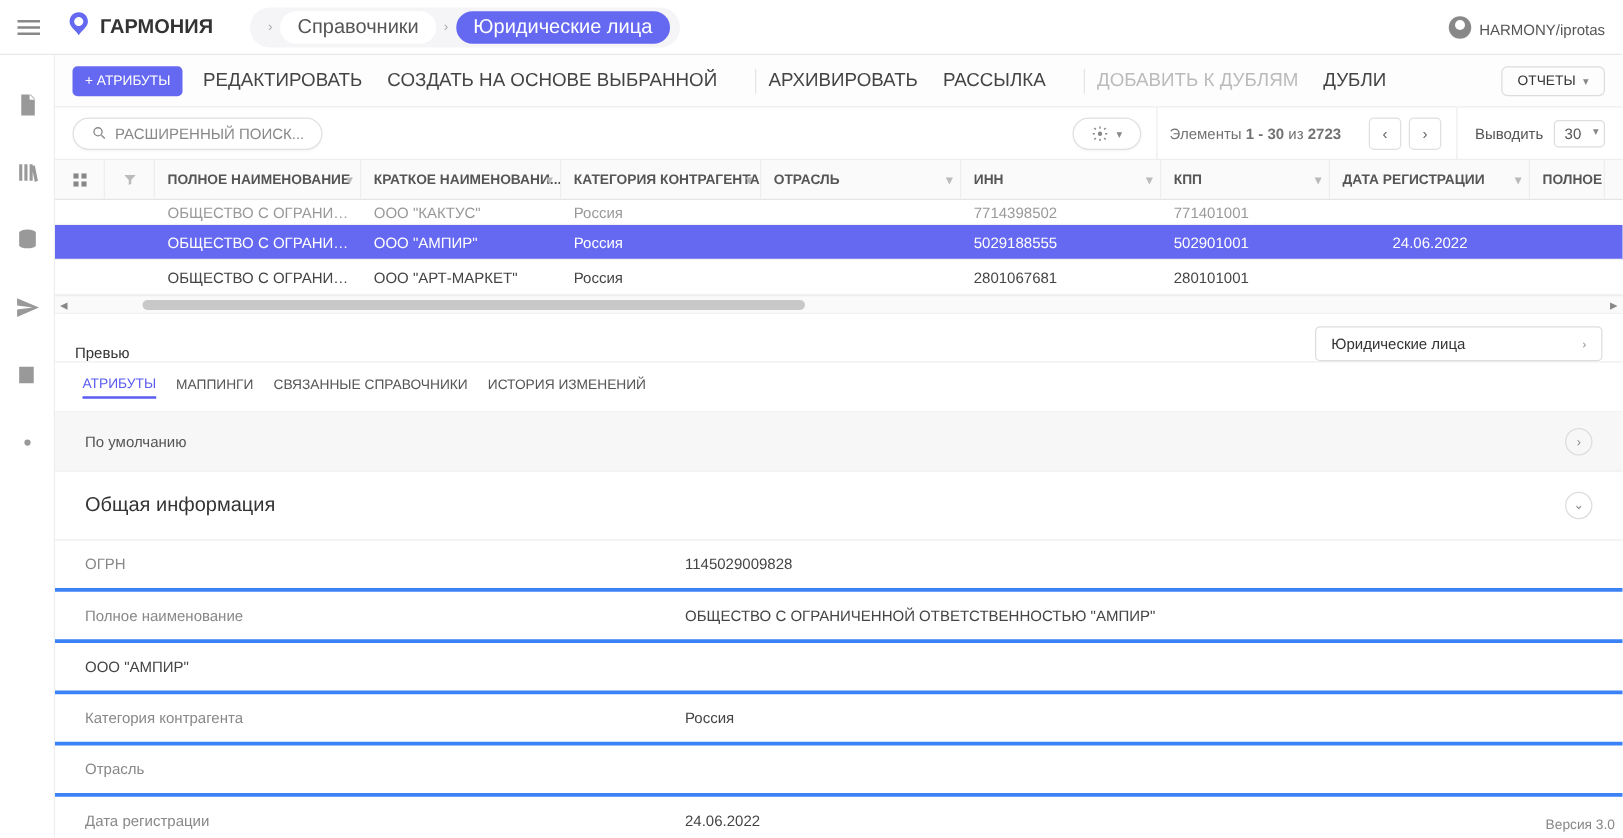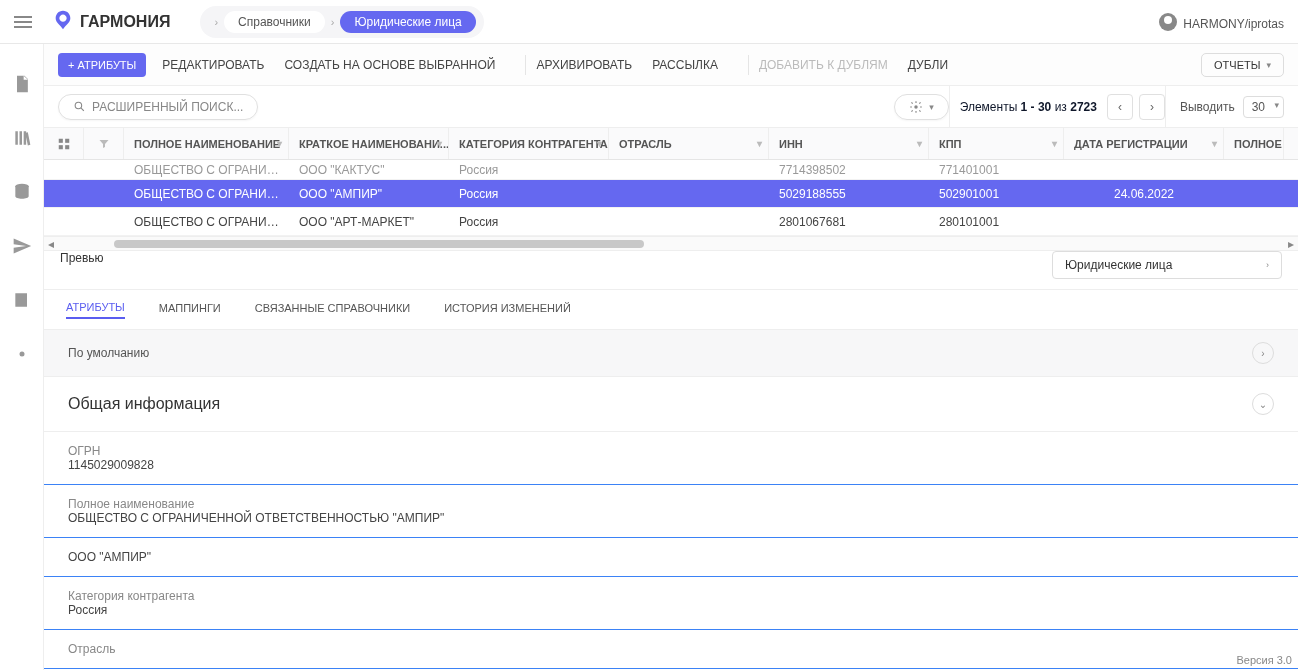--- a/index.html
+++ b/index.html
@@ -6,48 +6,48 @@
 body { font-family: Arial, sans-serif; font-size: 12px; color: #333; background: #fff; width: 1298px; height: 670px; overflow: hidden; }
 
 
 .top-header { height: 44px; display: flex; align-items: center; border-bottom: 1px solid #e8e8e8; padding: 0 14px; }
 .hamburger { width: 18px; display: flex; flex-direction: column; gap: 3px; cursor: pointer; margin-right: 20px; }
 .hamburger span { height: 2px; background: #888; display: block; }
 .logo { display: flex; align-items: center; font-weight: bold; font-size: 16px; color: #333; margin-right: 30px; }
 .logo-icon svg { width: 22px; height: 22px; margin-right: 6px; }
 .breadcrumb-bar { display: flex; align-items: center; background: #f5f5f7; border-radius: 18px; height: 32px; padding: 0 8px; }
 .bc-arrow { color: #aaa; margin: 0 6px; font-size: 11px; }
-.bc-item { padding: 4px 14px; border-radius: 14px; font-size: 12px; }
+.bc-item { padding: 4px 14px; border-radius: 14px; font-size: 16px; }
 .bc-item.plain { background: #fff; color: #555; }
 .bc-item.active { background: #6568f0; color: #fff; }
 .user-block { margin-left: auto; display: flex; align-items: flex-end; color: #555; }
 .user-icon { width: 18px; height: 18px; background: #888; border-radius: 50%; margin-right: 6px; position: relative; }
 .user-icon::after { content:""; position:absolute; top:3px; left:5px; width:8px; height:8px; border-radius:50%; background:#fff; }
 
 
 .left-sidebar { position: absolute; left: 0; top: 44px; bottom: 0; width: 44px; background: #fff; border-right: 1px solid #eee; display: flex; flex-direction: column; align-items: center; padding-top: 30px; gap: 34px; }
 .left-sidebar .sb-icon { width: 20px; height: 20px; fill: #999; cursor: pointer; }
 
 
 .main { position: absolute; left: 44px; top: 44px; right: 0; bottom: 0; display: flex; flex-direction: column; }
 
 
 .toolbar { height: 42px; display: flex; align-items: center; padding: 0 14px; border-bottom: 1px solid #eee; background: #fdfdfd; }
 .btn-primary { background: #6568f0; color: #fff; border: none; border-radius: 4px; padding: 6px 10px; font-size: 11px; cursor: pointer; margin-right: 16px; }
-.tb-link { color: #444; font-size: 12px; margin-right: 20px; cursor: pointer; text-transform: uppercase; }
+.tb-link { color: #444; font-size: 15px; margin-right: 20px; cursor: pointer; text-transform: uppercase; }
 .tb-link.disabled { color: #bbb; }
 .tb-sep { width: 1px; height: 20px; background: #e5e5e5; margin: 0 10px; }
 .reports-btn { margin-left: auto; border: 1px solid #ddd; border-radius: 5px; padding: 5px 12px; font-size: 11px; display: flex; align-items: center; gap: 6px; cursor: pointer; }
 
 
-.filter-row { height: 42px; display: flex; align-items: center; padding: 0 14px; border-bottom: 1px solid #eee; }
+.filter-row { height: 42px; display: flex; align-items: center; padding: 0 14px; border-bottom: 1px solid #eee; gap: 12px; }
 .search-pill { display: flex; align-items: center; border: 1px solid #e0e0e0; border-radius: 18px; padding: 5px 14px; color: #888; min-width: 180px; box-shadow: 0 1px 2px rgba(0,0,0,0.04); }
 .search-pill svg { width: 13px; height: 13px; fill: #888; margin-right: 6px; }
 .gear-pill { margin-left: auto; border: 1px solid #e0e0e0; border-radius: 18px; padding: 5px 14px; display: flex; align-items: center; gap: 6px; box-shadow: 0 1px 2px rgba(0,0,0,0.04); cursor:pointer; }
-.pager-info { color: #0f172a; padding: 0 10px; border-left: 1px solid #eee; height: 42px; display: flex; align-items: center; }
+.pager-info { color: #737373; padding: 0 10px; border-left: 1px solid #eee; height: 42px; display: flex; align-items: center; }
 .pager-btns { display: flex; gap: 6px; }
 .pager-btn { width: 26px; height: 26px; border: 1px solid #e0e0e0; border-radius: 4px; display: flex; align-items: center; justify-content: center; cursor: pointer; color: #666; }
 .output-block { display: flex; align-items: center; gap: 8px; color: #555; border-left: 1px solid #eee; padding-left: 14px; height: 42px; }
 .output-select { border: 1px solid #ddd; border-radius: 4px; padding: 3px 18px 3px 8px; font-size: 12px; position: relative; }
 .chev { font-size: 9px; color: #888; }
 
 
 .table-wrap { position: relative; }
 .table-header { display: flex; height: 32px; background: #fafafb; border-bottom: 1px solid #e5e5e5; font-size: 11px; color: #555; font-weight: bold; }
 .th { display: flex; align-items: center; padding: 0 10px; border-right: 1px solid #eee; position: relative; overflow: hidden; white-space: nowrap; }
@@ -60,34 +60,34 @@
 .td { padding: 0 10px; overflow: hidden; white-space: nowrap; text-overflow: ellipsis; }
 .col0 { width: 40px; } .col1 { width: 40px; }
 .colA { width: 165px; } .colB { width: 160px; } .colC { width: 160px; } .colD { width: 160px; }
 .colE { width: 160px; } .colF { width: 135px; } .colG { width: 160px; text-align:center; } .colH { width: 60px; }
 .hscroll { height: 14px; display: flex; align-items: center; background: #fafafa; border-top: 1px solid #eee; }
 .hscroll-thumb { height: 8px; background: #c8c8c8; border-radius: 4px; margin-left: 60px; width: 530px; }
 .hscroll-arrow { margin-left: auto; margin-right: 4px; color: #888; cursor:pointer; }
 .hscroll-arrow.left { margin-left: 4px; margin-right: 0; }
 
 
-.preview-bar { height: 40px; border-top: 1px solid #eee; border-bottom: 1px solid #eee; display: flex; align-items: flex-start; padding: 0 16px; gap: 28px; }
+.preview-bar { height: 40px; border-top: 1px solid #eee; border-bottom: 1px solid #eee; display: flex; align-items: flex-end; padding: 0 16px; gap: 28px; }
 .preview-select { margin-left: auto; border: 1px solid #ddd; border-radius: 4px; padding: 6px 12px; width: 230px; display: flex; justify-content: space-between; align-items: center; cursor: pointer; }
 
 
-.tabs { height: 40px; display: flex; align-items: center; gap: 34px; padding: 0 22px; border-bottom: 1px solid #eee; }
+.tabs { height: 40px; display: flex; align-items: center; gap: 16px; padding: 0 22px; border-bottom: 1px solid #eee; }
 .tab { font-size: 11px; color: #555; text-transform: uppercase; padding-bottom: 4px; cursor: pointer; }
 .tab.active { color: #5a5df0; border-bottom: 2px solid #5a5df0; }
 
 
 .detail { flex: 1; overflow: auto; padding: 0 0 10px 0; }
 .section-header { background: #f7f7f8; padding: 12px 24px; display: flex; align-items: center; color: #555; border-bottom: 1px solid #eee; gap: 28px; }
 .section-header.sub { background: #fff; font-size: 16px; font-weight: normal; color: #333; padding: 16px 24px; }
 .circ { margin-left: auto; width: 22px; height: 22px; border: 1px solid #ddd; border-radius: 50%; display: flex; align-items: center; justify-content: center; font-size: 10px; color: #888; cursor: pointer; }
-.kv-row { display: flex; padding: 12px 24px; border-bottom: 1px solid #3b82f6; font-size: 12px; flex-direction: column; }
+.kv-row { display: flex; padding: 12px 24px; border-bottom: 3px solid #3b82f6; font-size: 12px; }
 .kv-key { width: 480px; color: #888; }
 .kv-val { color: #444; }
 
 .footer { position: absolute; bottom: 0; right: 0; font-size: 11px; color: #888; padding: 4px 6px; }
 </style>
 </head>
 <body>
 
 <div class="top-header">
   <div class="hamburger">

